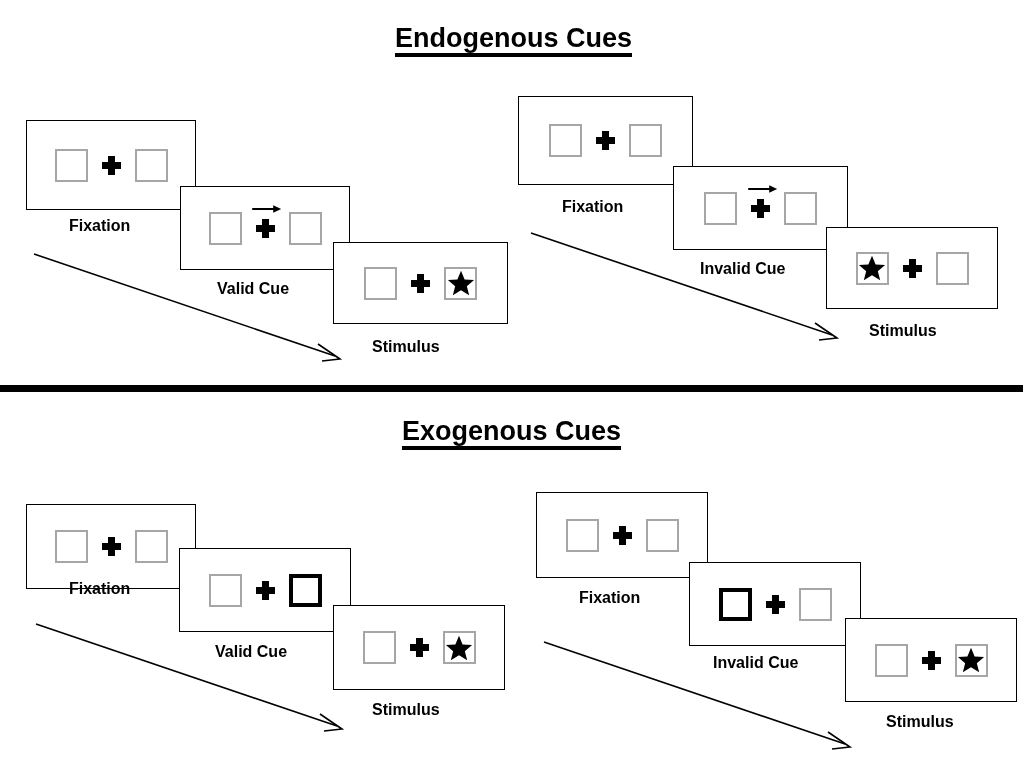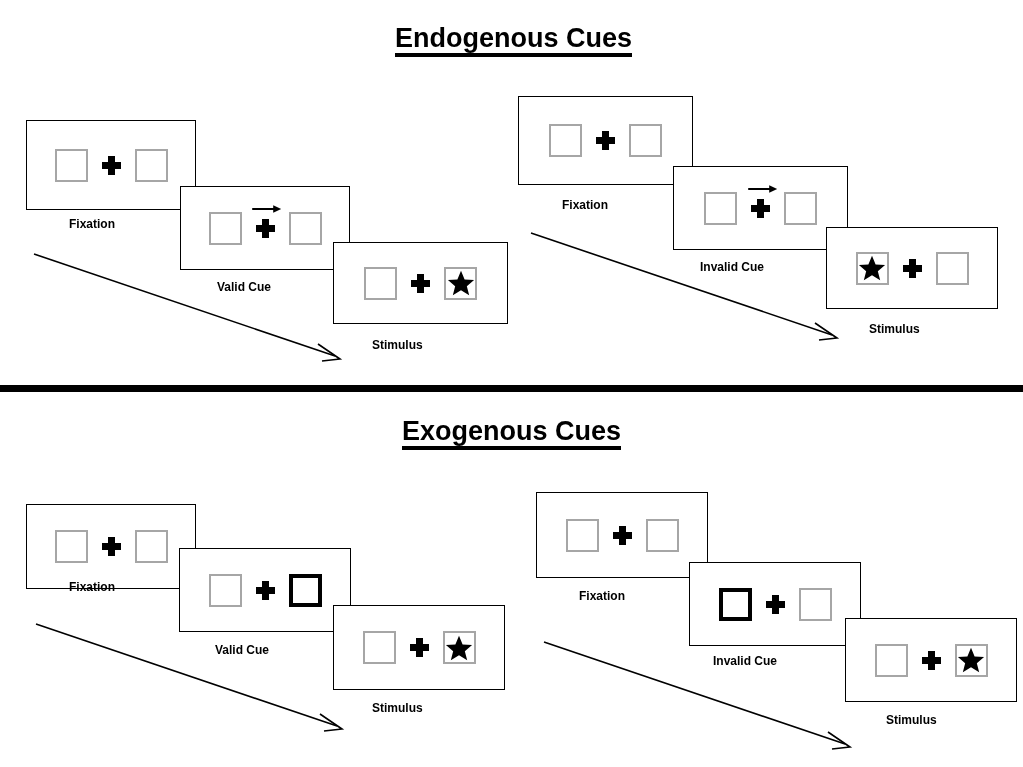--- a/index.html
+++ b/index.html
@@ -125,21 +125,21 @@
   
   .star {
     width: 28px;
     height: 28px;
     display: block;
   }
 
   
   .panel-label {
     position: absolute;
-    font-size: 12px;
+    font-size: 16px;
     font-weight: bold;
     white-space: nowrap;
     color: #000;
   }
 
   
   .flow-arrow {
     position: absolute;
     overflow: visible;
   }

